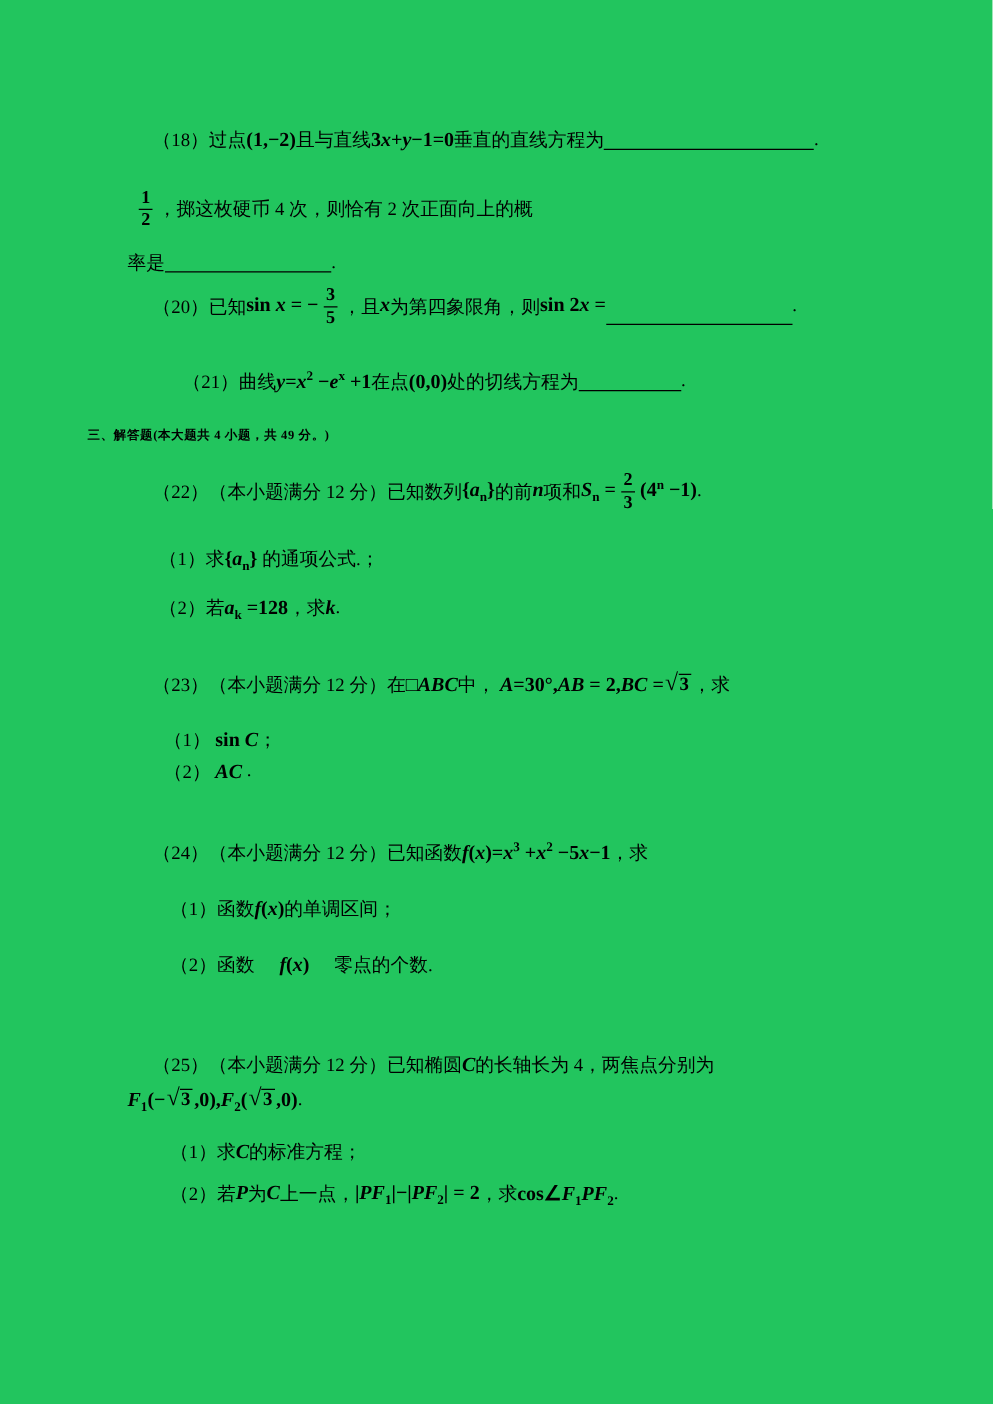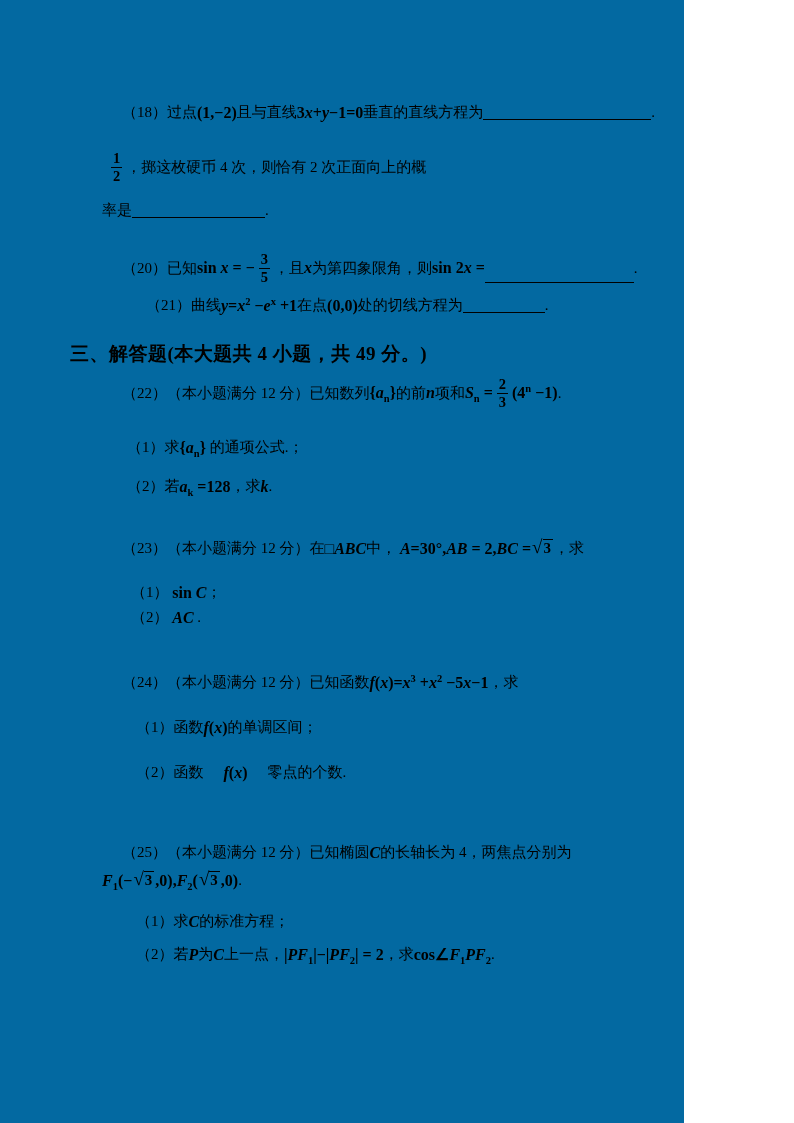--- a/index.html
+++ b/index.html
@@ -1,39 +1,39 @@
 <!DOCTYPE html>
 <html><head>
 <meta charset="utf-8">
 <style>
   html,body{margin:0;padding:0;background:#ffffff;}
-  .page{position:relative;width:684px;height:1123px;background:#0369a1;overflow:hidden;}
+  .page{position:relative;width:794px;height:1123px;background:#22c55e;overflow:hidden;}
   .para{position:absolute;display:flex;align-items:center;white-space:pre;color:#000;}
   .cn{font-family:"Liberation Serif",serif;font-size:15px;}
-  .hd{font-family:"Liberation Serif",serif;font-size:19px;font-weight:bold;letter-spacing:0.5px;}
+  .hd{font-family:"Liberation Serif",serif;font-size:10px;font-weight:bold;letter-spacing:0.5px;}
   .m{font-family:"Liberation Serif",serif;font-size:16px;font-weight:bold;}
   .m i{font-style:italic;}
   .m sub{font-size:10.5px;line-height:0;vertical-align:-4px;}
   .m sup{font-size:10.5px;line-height:0;vertical-align:6px;}
   .frac{display:inline-flex;flex-direction:column;align-items:center;
         font-family:"Liberation Serif",serif;font-weight:bold;font-size:14.5px;
         line-height:1.15;margin:0 4px;}
   .frac .fn{border-bottom:1.6px solid #000;padding:0 2px;}
   .frac .fd{padding:0 2px;}
   .sqrt{display:inline-flex;align-items:flex-start;font-family:"Liberation Serif",serif;
         font-weight:bold;font-size:15px;margin:0 1px;}
   .sqrt .r{font-size:19px;line-height:1;transform:translateY(-2px);}
   .sqrt .v{border-top:1.6px solid #000;padding:1px 2px 0 1px;line-height:1;}
   .blank{display:inline-block;border-bottom:1.5px solid #000;height:16px;
          align-self:flex-end;transform:translateY(-2px);}
   
   #q18  {top:103px;left:122px;}
   #q19  {top:150px;left:107px;}
   #q19b {top:201px;left:102px;}
-  #q20  {top:251px;left:122px;}
+  #q20  {top:228px;left:122px;}
   #q21  {top:296px;left:122px;margin-left:24px;}
   #heading{top:341px;left:70px;}
   #q22  {top:376px;left:122px;}
   #q22_1{top:438px;left:127px;}
   #q22_2{top:477px;left:127px;}
   #q23  {top:539px;left:122px;}
   #q23_1{top:583px;left:131px;}
   #q23_2{top:608px;left:131px;}
   #q24  {top:673px;left:122px;text-align:center;}
   #q24_1{top:718px;left:136px;}

